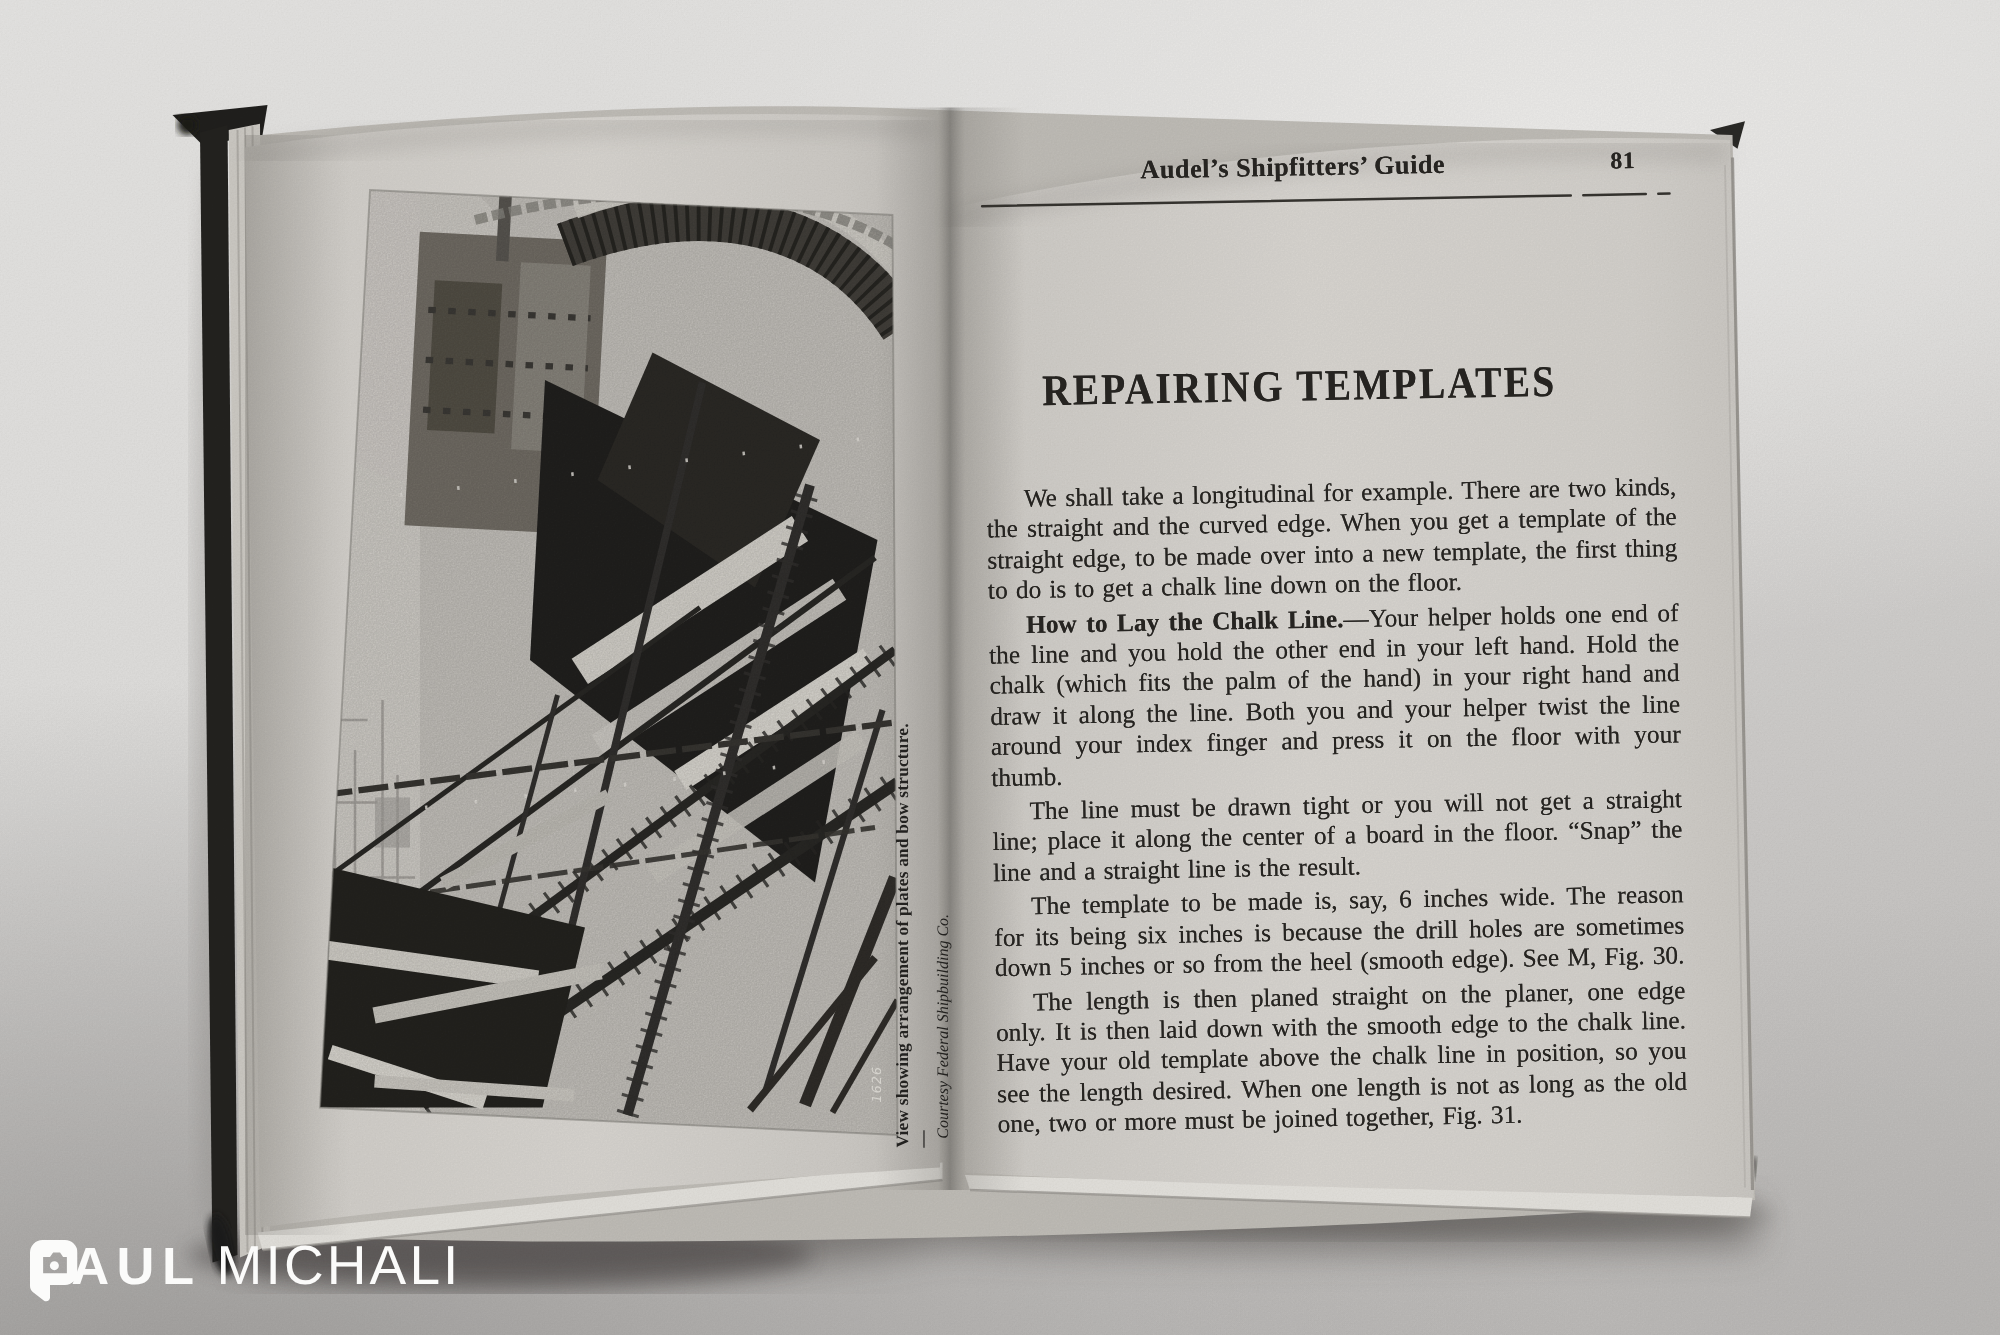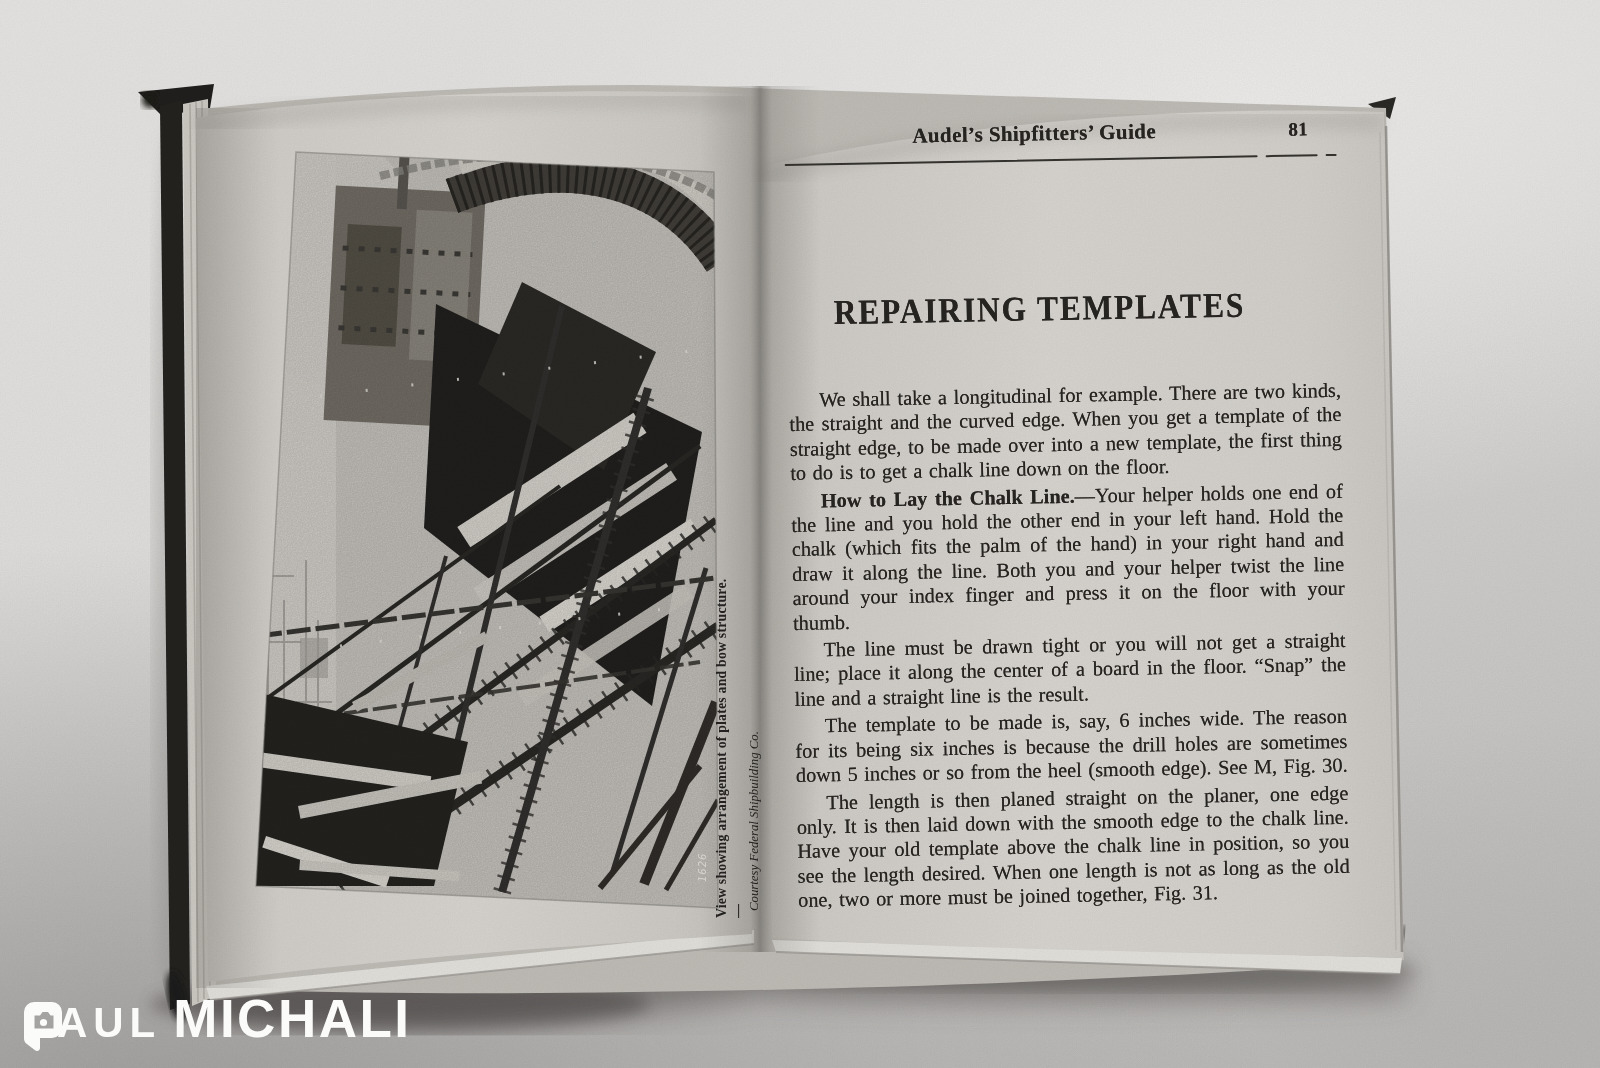--- a/index.html
+++ b/index.html
@@ -32,21 +32,21 @@
   .cap-b{display:block;font-weight:bold;font-size:13.8px;letter-spacing:.2px;}
   .cap-i{display:block;font-style:italic;font-size:12.8px;margin-left:7px;}
   .ph-num{left:697px;top:882px;transform:rotate(-90deg);transform-origin:0 0;
     font-family:"DejaVu Sans",sans-serif;font-style:italic;font-size:10px;
     color:#dcdad4;opacity:.85;letter-spacing:1px;}
   
   .wm{left:26px;top:988px;color:#fbfbfa;font-family:"Liberation Sans",sans-serif;white-space:nowrap;}
   .wm-first{position:relative;display:inline-block;font-size:42px;font-weight:600;letter-spacing:6px;}
   .wm-first::first-letter{color:transparent;}
   .wm-first .wm-icon{position:absolute;left:-2px;top:3px;}
-  .wm-last{display:inline-block;font-size:53px;font-weight:700;letter-spacing:2.5px;margin-left:12px;}
+  .wm-last{display:inline-block;font-size:44px;font-weight:400;letter-spacing:2.5px;margin-left:12px;}
 </style>
 </head>
 <body>
 
 <div id="stage">
 
   <svg width="1600" height="1068" viewBox="0 0 1600 1068">
     <defs>
       <linearGradient id="gL" x1="0" y1="0" x2="1" y2="0">
         <stop offset="0" stop-color="#c6c3bd"></stop>

